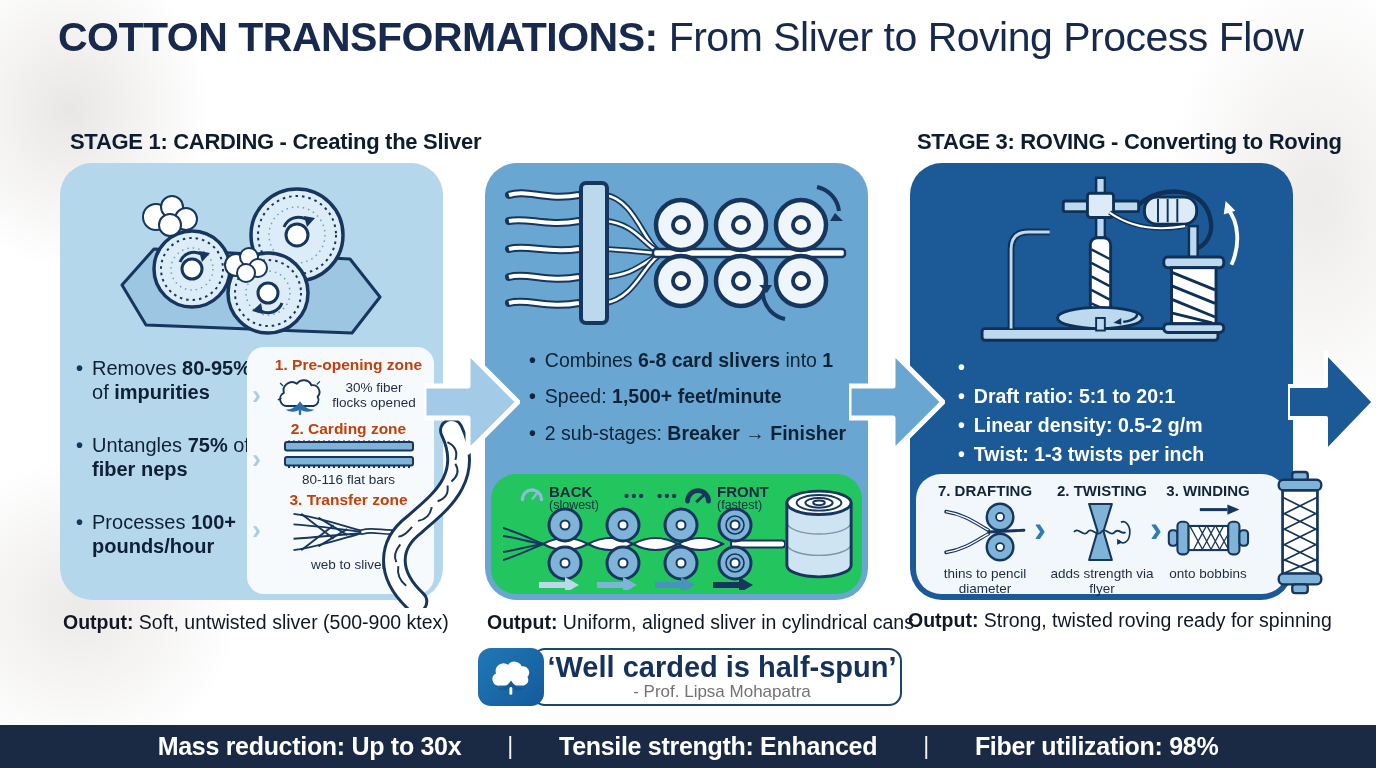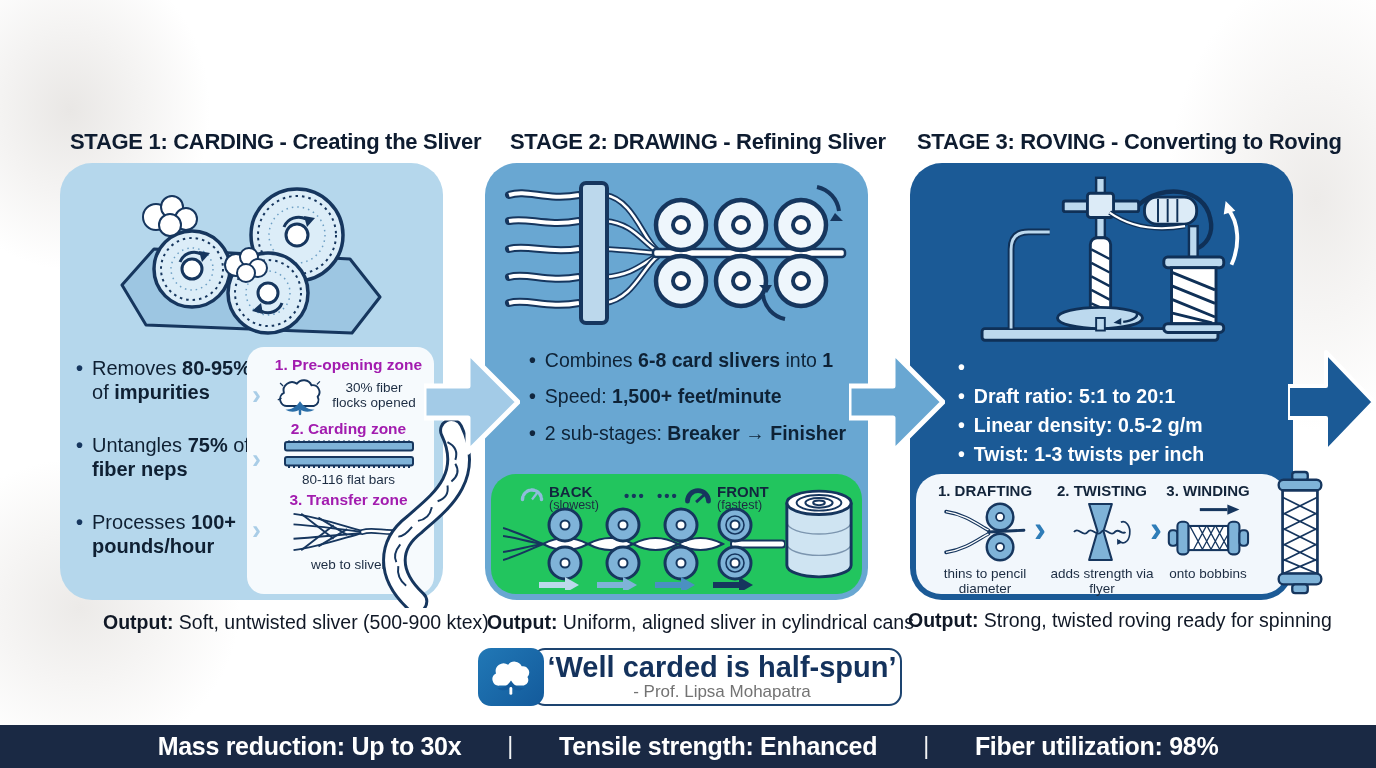--- a/index.html
+++ b/index.html
@@ -37,21 +37,21 @@
   .b2{position:absolute;left:44px;top:186px;width:330px;font-size:19.5px;color:#0e2236;line-height:1.15;}
   .b2 li{margin-bottom:14px;}
   .b2 .dot{color:#10263e;}
   .b3{position:absolute;left:48px;top:193px;width:330px;font-size:19.5px;color:#ffffff;font-weight:700;line-height:1.15;}
   .b3 li{margin-bottom:6.5px;}
   .b3 .dot{color:#ffffff;}
 
   .zones-card{position:absolute;right:9px;top:184px;width:187px;height:247px;background:#f6fafd;border-radius:17px;
               box-sizing:border-box;padding:6px 4px 4px 4px;text-align:center;}
   .zone{position:relative;padding-left:16px;}
-  .zone-title{font-size:15.5px;font-weight:700;color:#a21caf;margin:3px 0 1px 0;}
+  .zone-title{font-size:15.5px;font-weight:700;color:#c2410c;margin:3px 0 1px 0;}
   .zone-chevron{position:absolute;left:1px;top:26px;font-size:27px;font-weight:700;color:#a9cde7;line-height:1;}
   .zone-row{display:flex;align-items:center;justify-content:center;gap:5px;}
   .zone-caption{font-size:13.5px;color:#1c2c42;line-height:1.08;}
   .zcap-side{width:92px;text-align:center;}
 
   .sliver-rope{position:absolute;right:-32px;bottom:-8px;width:118px;height:188px;z-index:4;}
 
   .sub2,.sub3{position:absolute;left:6px;right:6px;bottom:6px;height:120px;border-radius:25px;}
   .sub2{background:#22c55e;margin-top:16px;}
   .sub3{background:#f2f7fc;}
@@ -71,21 +71,21 @@
   .step1{left:10px;top:8px;width:118px;}
   .step2{left:134px;top:8px;width:104px;}
   .step3{left:246px;top:8px;width:92px;}
   .step-title{font-size:15px;font-weight:700;color:#12243a;margin-bottom:2px;}
   .step-caption{font-size:13.5px;color:#1c2c42;line-height:1.08;}
   .step-chevron{position:absolute;top:38px;font-size:36px;font-weight:700;color:#2f7db8;line-height:1;}
   .sc1{left:118px;} .sc2{left:234px;}
   .tall-bobbin{position:absolute;right:-44px;top:-6px;width:62px;height:130px;z-index:4;}
 
   .output{position:absolute;font-size:19.5px;color:#101826;white-space:nowrap;}
-  .o1{left:63px;top:611px;margin-left:40px;} .o2{left:487px;top:611px;} .o3{left:908px;top:609px;}
+  .o1{left:63px;top:611px;} .o2{left:487px;top:611px;} .o3{left:908px;top:609px;}
 
   .flow-arrow{position:absolute;top:342px;width:96px;height:120px;z-index:5;}
   .arrA{left:424px;} .arrB{left:849px;} .arrC{left:1288px;width:88px;}
 
   .quote{position:absolute;left:478px;top:648px;width:424px;height:58px;display:flex;z-index:6;}
   .q-icon{width:66px;height:58px;background:linear-gradient(135deg,#2178b6,#135a9b);border-radius:13px;
           display:flex;align-items:center;justify-content:center;z-index:2;flex:0 0 auto;}
   .q-box{flex:1;margin-left:-12px;background:#ffffff;border:2.5px solid #1d4470;border-radius:13px;
          display:flex;flex-direction:column;align-items:center;justify-content:center;z-index:1;padding-left:10px;box-sizing:border-box;}
   .q-text{font-size:29px;font-weight:800;color:#14325c;line-height:1.05;}
@@ -96,23 +96,23 @@
   .f-sep{font-weight:400;font-size:23px;opacity:.95;}
 </style>
 </head>
 <body>
 
 <div class="canvas">
   <div class="tex tex1"></div>
   <div class="tex tex2"></div>
   <div class="tex tex3"></div>
 
+  <h1 class="title"><span class="t-bold">COTTON TRANSFORMATIONS:</span><span class="t-rest">From Sliver to Roving Process Flow</span></h1>
 
   <div class="stage-header h1p">STAGE 1: CARDING - Creating the Sliver</div>
-  <div class="stage-header h2p">STAGE 2: DRAWING - Refining Sliver</div>
   <div class="stage-header h3p">STAGE 3: ROVING - Converting to Roving</div>
 
   <section class="panel panel1">
     <svg class="illo p1-illo" viewBox="0 0 300 178">
       <path d="M22,116 L54,80 L250,90 L280,128 L252,164 L46,156 Z" fill="#9dc6e2" stroke="#16365e" stroke-width="3" stroke-linejoin="round"></path>
       <g>
         <circle cx="197" cy="66" r="46" fill="#dcedf8" stroke="#16365e" stroke-width="3.5"></circle>
         <circle cx="197" cy="66" r="39" fill="none" stroke="#16365e" stroke-width="2" stroke-dasharray="2.5 4"></circle>
         <circle cx="197" cy="66" r="28" fill="none" stroke="#6d9fc4" stroke-width="1.5" stroke-dasharray="1.5 4"></circle>
         <circle cx="197" cy="66" r="11" fill="#fff" stroke="#16365e" stroke-width="3"></circle>
@@ -400,21 +400,21 @@
         </li>
       <li>
           <span class="dot">•</span>
           <span>Twist: 1-3 twists per inch</span>
         </li>
     </ul>
 
     <div class="sub3">
       <div class="steps">
         <div class="step step1">
-          <div class="step-title">1. DRAFTING</div>
+          <div class="step-title">7. DRAFTING</div>
           <svg width="92" height="62" viewBox="0 0 92 70">
             <path d="M2,12 C24,15 40,28 50,33" stroke="#16365e" stroke-width="4" fill="none" stroke-linecap="round"></path>
               <path d="M2,12 C24,15 40,28 50,33" stroke="#fff" stroke-width="1.6" fill="none"></path>
             <path d="M2,58 C24,55 40,42 50,37" stroke="#16365e" stroke-width="4" fill="none" stroke-linecap="round"></path>
               <path d="M2,58 C24,55 40,42 50,37" stroke="#fff" stroke-width="1.6" fill="none"></path>
             <path d="M50,35 L90,33" stroke="#16365e" stroke-width="3.2" stroke-linecap="round"></path>
             <circle cx="63" cy="18" r="15" fill="#7fb3d8" stroke="#16365e" stroke-width="2.8"></circle>
               <circle cx="63" cy="18" r="4.5" fill="#fff" stroke="#16365e" stroke-width="2"></circle>
             <circle cx="63" cy="52" r="15" fill="#7fb3d8" stroke="#16365e" stroke-width="2.8"></circle>
               <circle cx="63" cy="52" r="4.5" fill="#fff" stroke="#16365e" stroke-width="2"></circle>

